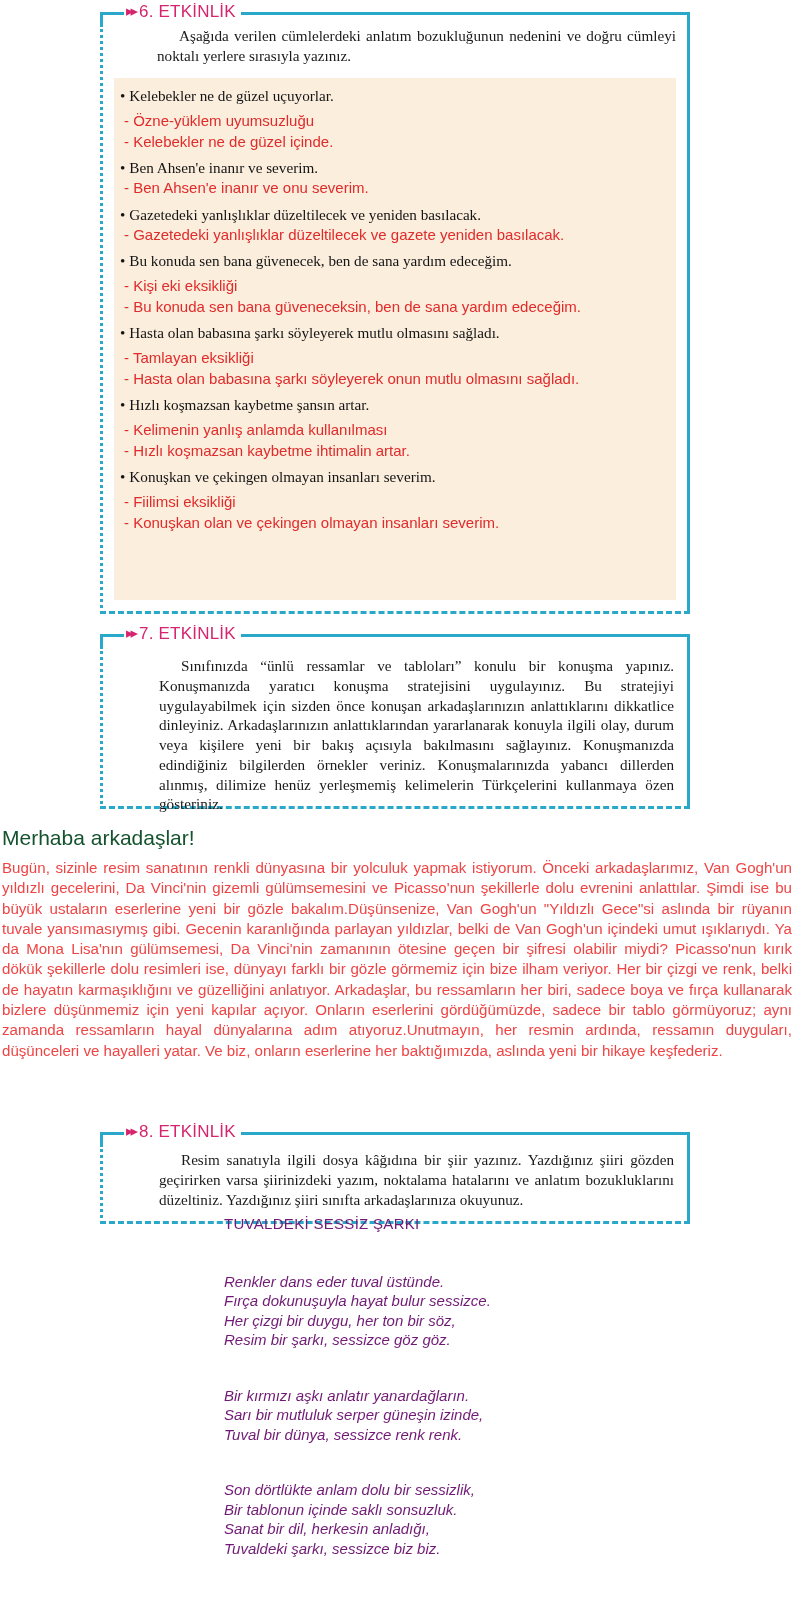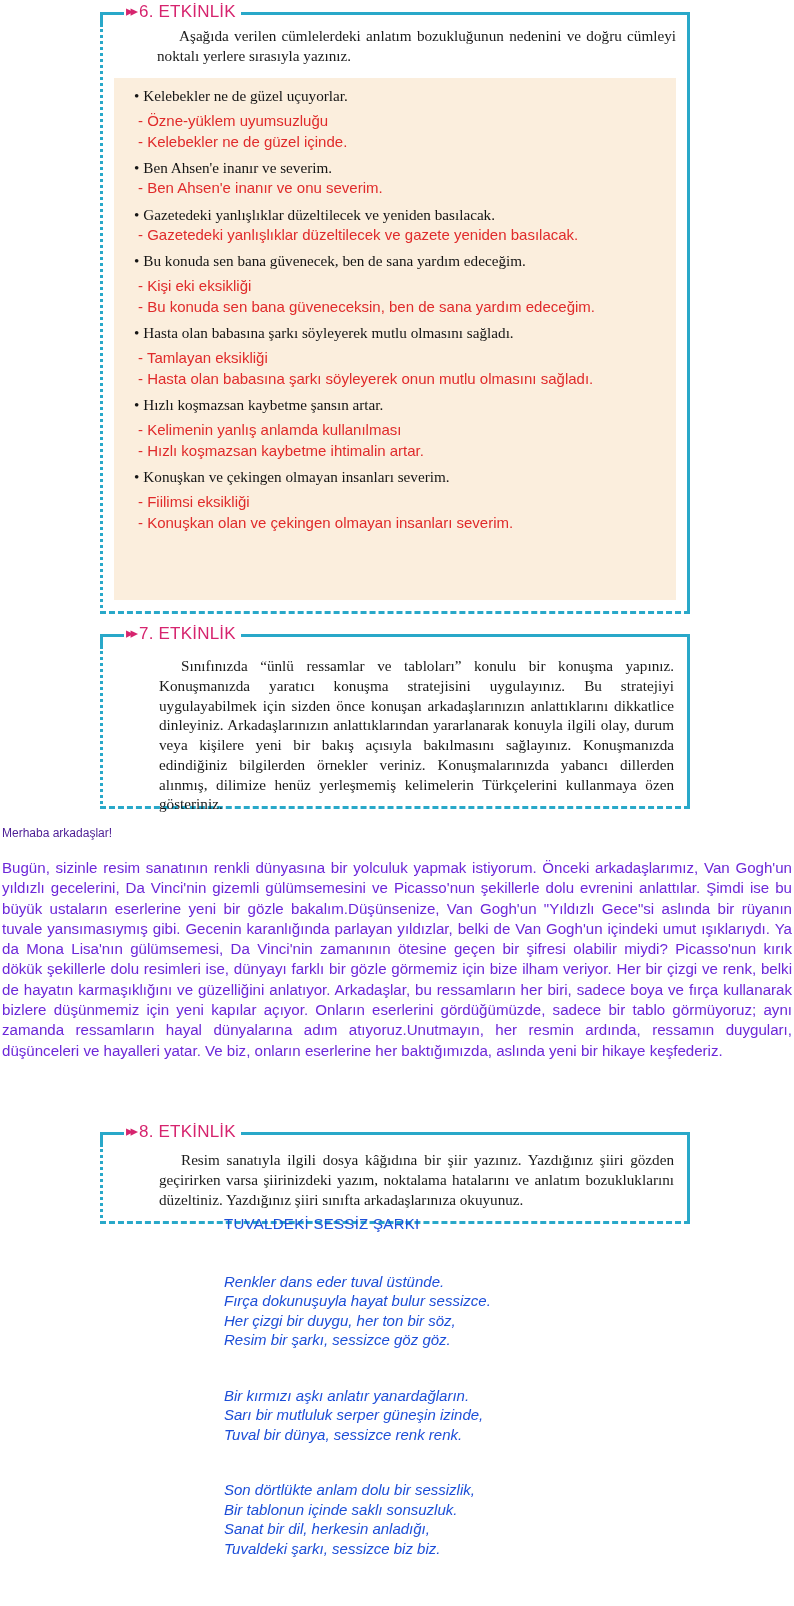--- a/index.html
+++ b/index.html
@@ -95,21 +95,21 @@
   .act-body p {
     margin: 0;
     text-indent: 22px;
   }
 
   
   .cream {
     position: absolute;
     background: #fbeedd;
     box-sizing: border-box;
-    padding: 6px 10px 8px 18px;
+    padding: 6px 10px 8px 4px;
   }
   .q-line {
     font-family: "Liberation Serif", serif;
     font-size: 15.2px;
     color: #141414;
     line-height: 1.25;
     margin: 7px 0 0 0;
     padding-left: 2px;
   }
   .q-line:first-child { margin-top: 2px; }
@@ -128,43 +128,43 @@
     position: absolute;
     left: 0;
     width: 794px;
     font-family: "Liberation Sans", sans-serif;
     color: #e0413f;
   }
   .greeting {
     position: absolute;
     left: 2px;
     top: 0;
-    font-size: 12px;
-    color: #4c1d95;
+    font-size: 21px;
+    color: #14532d;
     white-space: nowrap;
     text-align: right;
   }
   .essay {
     position: absolute;
     left: 2px;
     top: 32px;
     width: 790px;
     font-size: 15.1px;
     line-height: 1.345;
-    color: #6d28d9;
+    color: #ef4444;
     text-align: justify;
     text-justify: inter-word;
   }
 
   
   .poem {
     position: absolute;
     left: 224px;
     font-family: "Liberation Sans", sans-serif;
-    color: #1d4ed8;
+    color: #701a75;
     font-size: 15px;
     line-height: 1.30;
   }
   .poem-title {
     font-size: 15px;
     letter-spacing: 0.3px;
     margin-bottom: 38px;
   }
   .stanza { margin-bottom: 36px; font-style: italic; }
   .stanza div { white-space: nowrap; }

